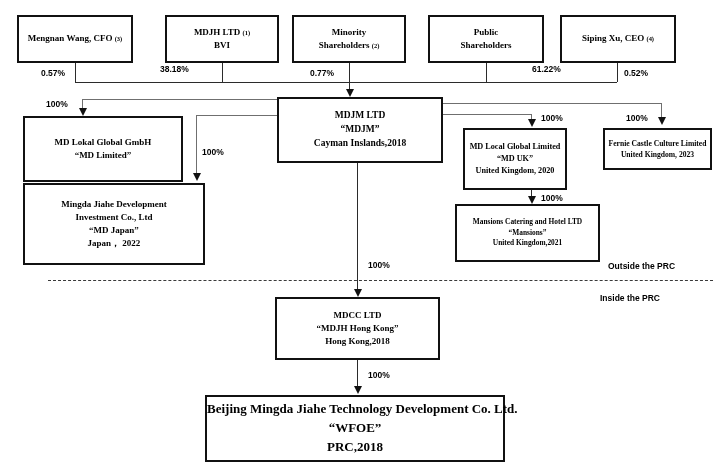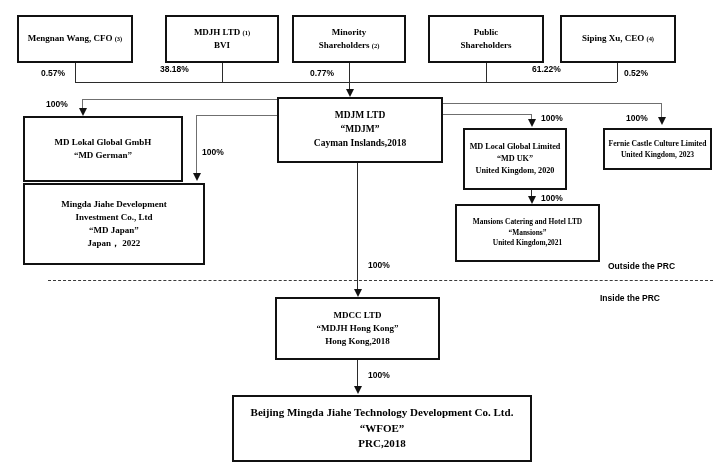--- a/index.html
+++ b/index.html
@@ -132,21 +132,21 @@
     <span class="line">Cayman Inslands,2018</span>
   </div>
 
   <div class="h" style="left:82px; top:99px; width:196px;"></div>
   <div class="v" style="left:82px; top:99px; height:11px;"></div>
   <div class="arrow" style="left:79px; top:108px;"></div>
   <span class="pct" style="left:46px; top:99px;">100%</span>
 
   <div class="box" style="left:23px; top:116px; width:160px; height:66px; font-size:9px;">
     <span class="line">MD Lokal Global GmbH</span>
-    <span class="line">“MD German”</span>
+    <span class="line">“MD Limited”</span>
   </div>
 
   <div class="h" style="left:196px; top:115px; width:82px;"></div>
   <div class="v" style="left:196px; top:115px; height:60px;"></div>
   <div class="arrow" style="left:193px; top:173px;"></div>
   <span class="pct" style="left:202px; top:147px;">100%</span>
 
   <div class="box" style="left:23px; top:183px; width:182px; height:82px; font-size:9px;">
     <span class="line">Mingda Jiahe Development</span>
     <span class="line">Investment Co., Ltd</span>
@@ -196,19 +196,19 @@
   <div class="box" style="left:275px; top:297px; width:165px; height:63px; font-size:9px;">
     <span class="line">MDCC LTD</span>
     <span class="line">“MDJH Hong Kong”</span>
     <span class="line">Hong Kong,2018</span>
   </div>
 
   <div class="v dark" style="left:357px; top:360px; height:28px;"></div>
   <div class="arrow" style="left:354px; top:386px;"></div>
   <span class="pct" style="left:368px; top:370px;">100%</span>
 
-  <div class="box" style="left:205px; top:395px; width:300px; height:67px; font-size:11px;margin-left:27px;">
+  <div class="box" style="left:205px; top:395px; width:300px; height:67px; font-size:13px;">
     <span class="line">Beijing Mingda Jiahe Technology Development Co. Ltd.</span>
     <span class="line">“WFOE”</span>
     <span class="line">PRC,2018</span>
   </div>
 
 </div>
 
 </body></html>

